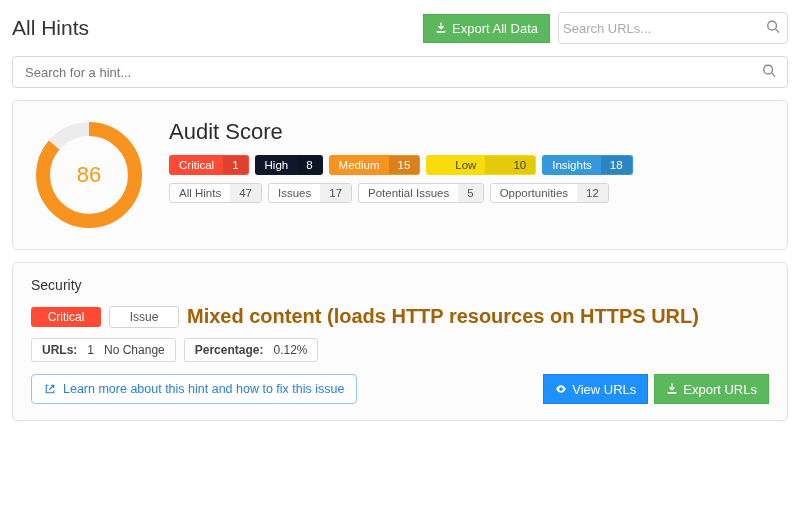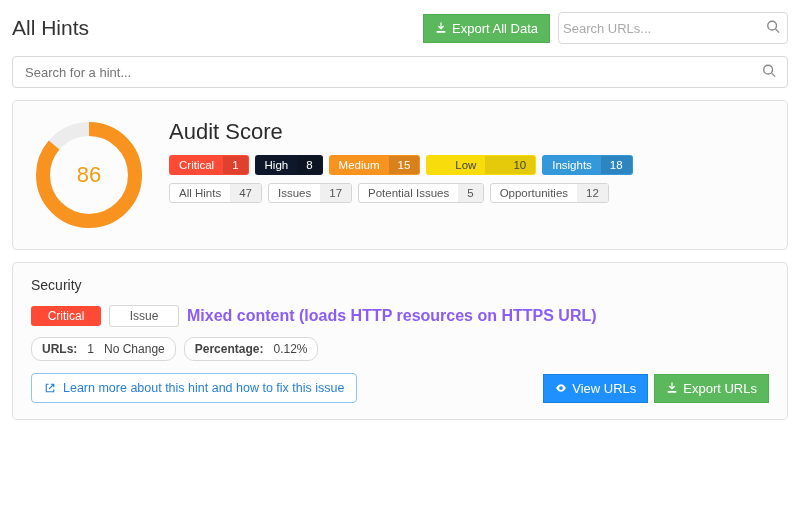--- a/index.html
+++ b/index.html
@@ -37,26 +37,26 @@
 .chip-insights { background: #3498db; }
 .chip-white { background: #fff; border-color: #d5d5d5; }
 .chip-white .chip-body { color: #555; }
 .chip-white .chip-num { color: #555; background: #f0f0f0; }
 .sec-panel { padding: 14px 18px 16px; }
 .sec-title { font-size: 14px; font-weight: 400; color: #333; margin-bottom: 12px; }
 .hint-head { display: flex; align-items: center; gap: 8px; margin-bottom: 10px; flex-wrap: wrap; }
 .pill { display: inline-block; padding: 3px 14px; border-radius: 3px; font-size: 12px; text-align: center; min-width: 70px; }
 .pill-critical { background: #ff4a36; color: #fff; }
 .pill-outline { background: #fff; border: 1px solid #d5d5d5; color: #555; }
-.hint-name { font-size: 16px; font-weight: 700; color: #8b5cf6; }
+.hint-name { font-size: 20px; font-weight: 700; color: #a16207; }
 .stat-row { display: flex; gap: 8px; margin-bottom: 12px; }
-.stat-box { border: 1px solid #d9d9d9; border-radius: 10px; padding: 4px 10px; font-size: 12px; color: #444; background: #fff; display: flex; gap: 10px; align-items: center; }
+.stat-box { border: 1px solid #d9d9d9; border-radius: 3px; padding: 4px 10px; font-size: 12px; color: #444; background: #fff; display: flex; gap: 10px; align-items: center; }
 .stat-box b { font-weight: 700; }
 .hint-desc { font-size: 12.5px; color: #555; margin-bottom: 14px; line-height: 1.4; }
-.bottom-row { display: flex; align-items: center; }
+.bottom-row { display: flex; }
 .learn-btn { display: inline-flex; align-items: center; gap: 7px; border: 1px solid #8fc6f1; color: #2a80d6; background: #fff; padding: 7px 12px; border-radius: 4px; font-size: 12.5px; cursor: pointer; }
 .spacer { flex: 1; }
 .small-icon { width: 12px; height: 12px; display: inline-block; }
 </style>
 </head>
 <body>
 
 <div class="container">
   <div class="topbar">
     <div class="page-title">All Hints</div>

